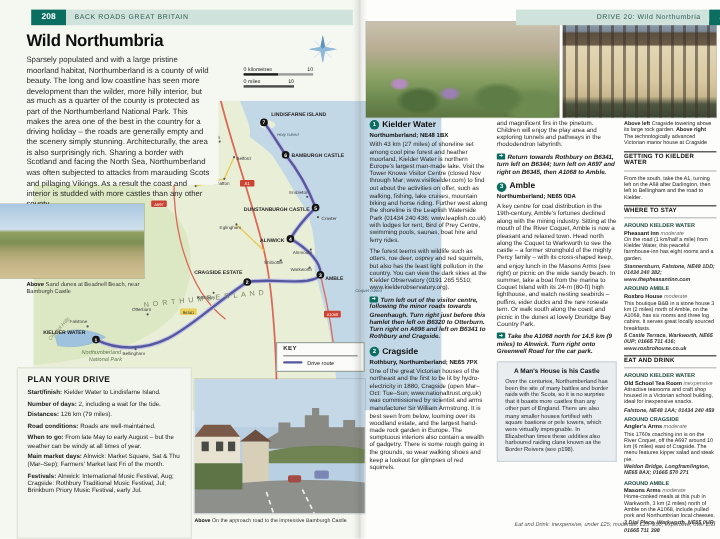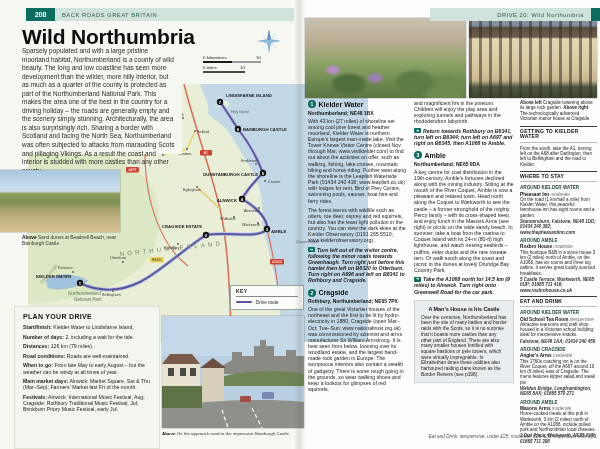--- a/index.html
+++ b/index.html
@@ -12,21 +12,21 @@
   .gutter{left:294px;top:0;width:12px;height:449px;z-index:40;pointer-events:none;
           background:linear-gradient(90deg,rgba(0,0,0,0),rgba(90,90,80,.14) 45%,rgba(60,60,55,.20) 50%,rgba(90,90,80,.12) 56%,rgba(0,0,0,0));}
   
   .hdrbar{top:8px;height:13px;display:flex;z-index:30;}
   .pgnum{width:29px;background:#0b6e61;color:#fff;font-weight:bold;font-size:7px;
          display:flex;align-items:center;justify-content:center;}
   .hstrip{background:#cfe3dc;color:#2e5d53;font-size:5.8px;letter-spacing:.5px;
           display:flex;align-items:center;padding:0 7px;}
   
   .introcard{left:10px;top:18px;width:172px;height:136px;background:#f5f8f1;z-index:10;}
-  .title{left:22px;top:25px;font-size:21px;font-weight:bold;color:#0e0e0e;z-index:11;letter-spacing:-.2px;}
+  .title{left:22px;top:25px;font-size:14px;font-weight:bold;color:#0e0e0e;z-index:11;letter-spacing:-.2px;}
   .intro{left:22px;top:47px;width:153px;font-size:6.5px;line-height:8.55px;color:#2a2a2a;z-index:11;}
   .compass{left:257px;top:29px;width:24px;height:24px;z-index:11;}
   .scalebox{left:203px;top:55px;width:58px;z-index:11;font-size:4.4px;color:#222;}
   .scalerow{display:flex;justify-content:space-between;align-items:flex-end;}
   .kmbar{width:58px;height:2px;background:linear-gradient(90deg,#1a1a1a 0 50%,#9a9a9a 50% 100%);margin:1px 0 2px;}
   .mibar{width:42px;height:2px;background:#4a4a4a;margin-top:1px;}
   .map{left:28px;top:84px;width:340px;height:258px;z-index:1;}
   .photo{z-index:15;box-shadow:0 0 0 .5px rgba(0,0,0,.25);}
   .photo-dunes{left:0;top:170px;width:120px;height:62px;
     background:linear-gradient(180deg,#a9c7e0 0%,#cfe0ed 34%,#93a263 38%,#7c8f53 52%,#a3a06a 62%,#c3b284 78%,#d2c293 100%);}

